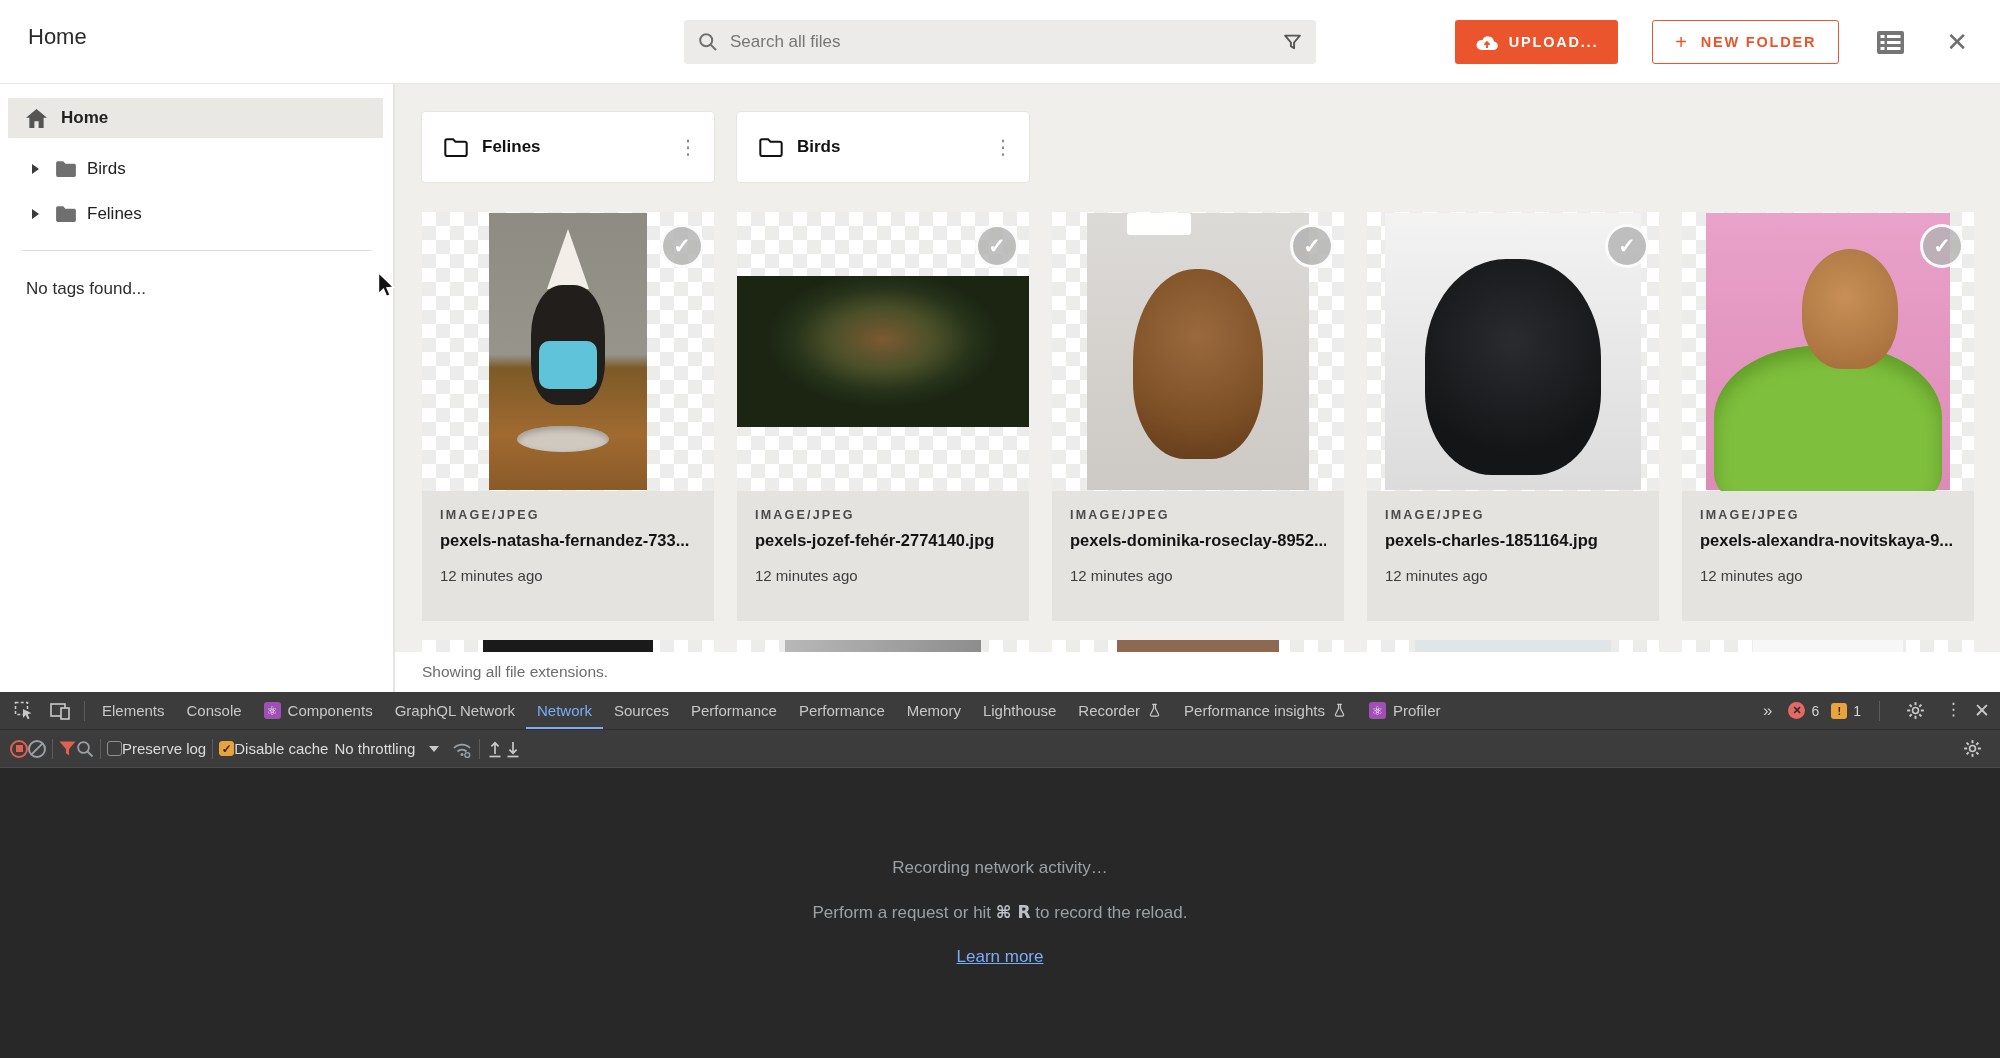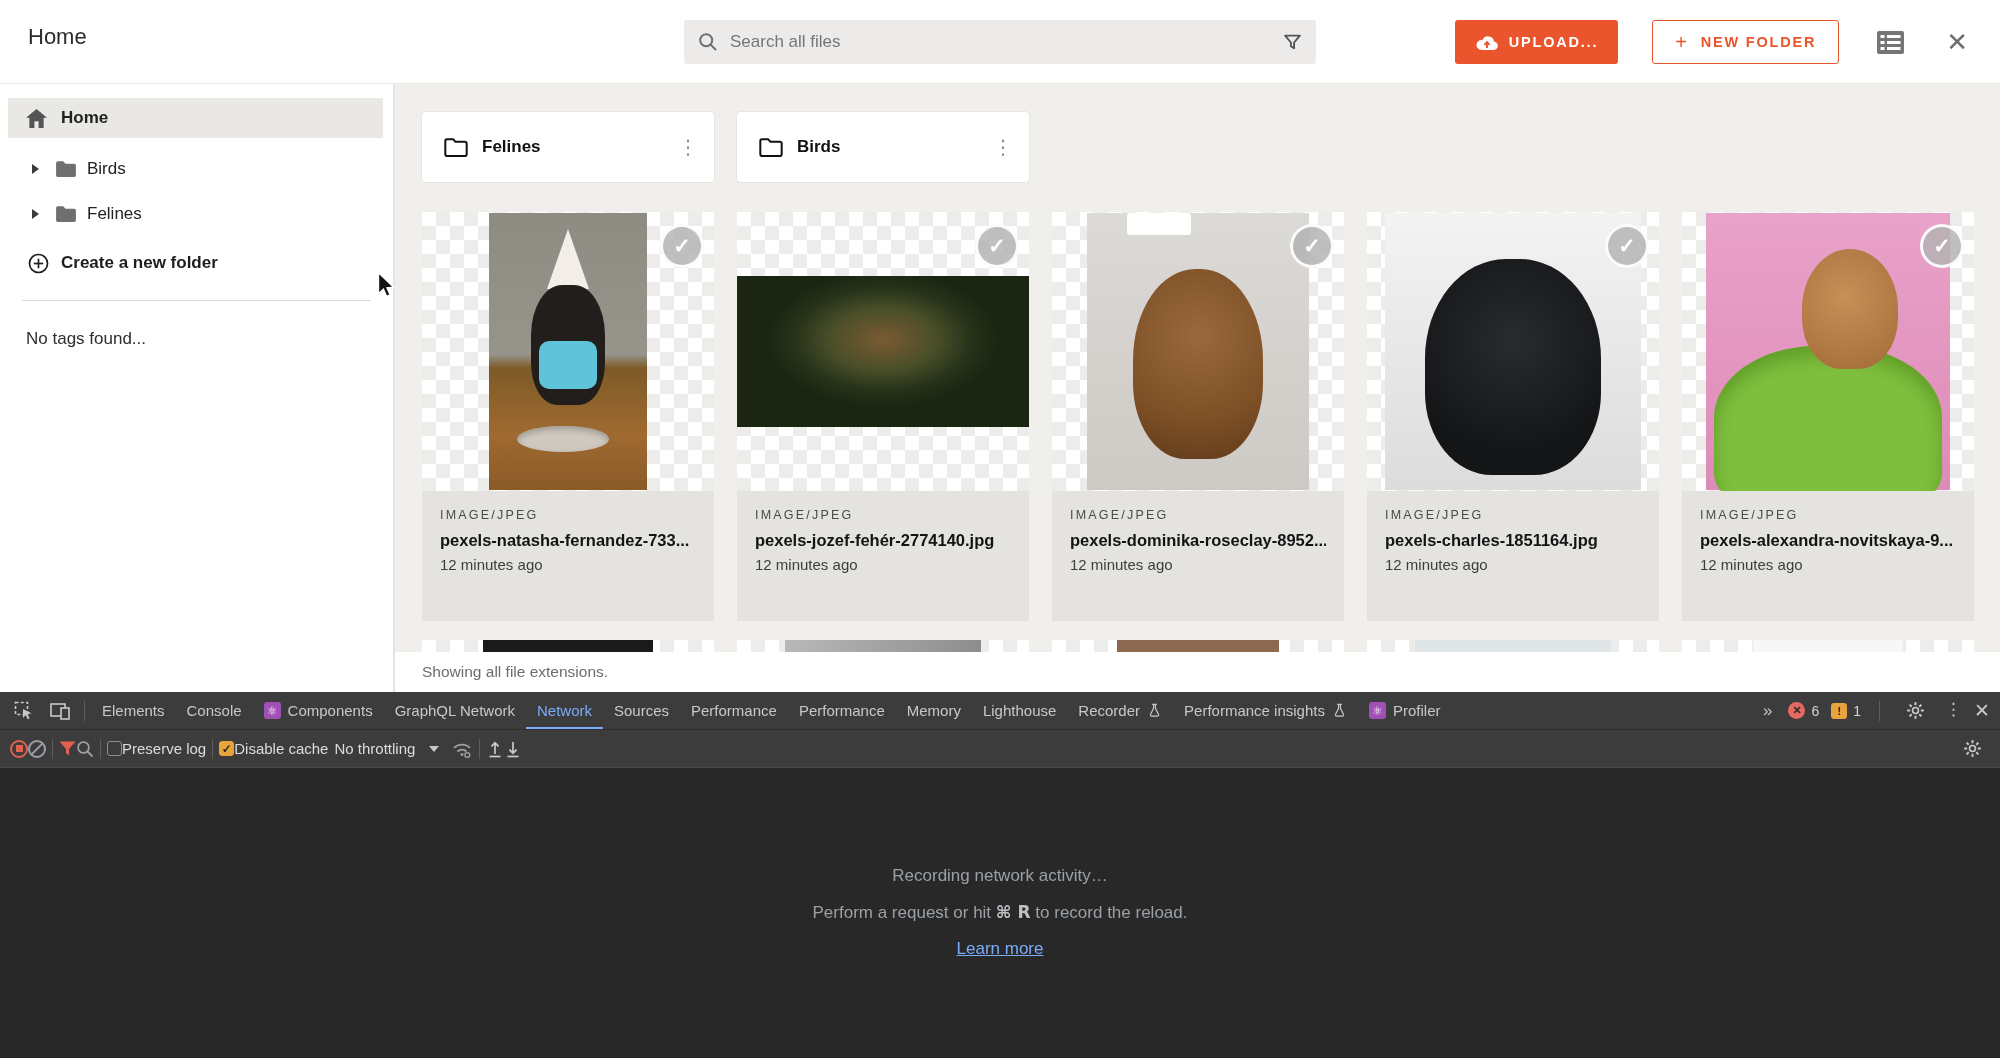--- a/index.html
+++ b/index.html
@@ -59,24 +59,24 @@
     background-image:
       linear-gradient(45deg,#ececea 25%,transparent 25%,transparent 75%,#ececea 75%),
       linear-gradient(45deg,#ececea 25%,transparent 25%,transparent 75%,#ececea 75%);
     background-size:28px 28px; background-position:0 0,14px 14px; }
   .thumb { position:relative; height:279px; overflow:hidden; }
   .photo { position:absolute; top:1px; bottom:1px; }
   .check-circle { position:absolute; top:12px; right:10px; width:44px; height:44px; border-radius:50%;
     background:rgba(178,178,178,0.82); border:3px solid rgba(255,255,255,0.95); color:#fff;
     font-size:21px; font-weight:700; display:flex; align-items:center; justify-content:center; cursor:pointer; }
   .meta { height:130px; background:#e5e3e0; padding:17px 18px 0 18px; }
-  .meta .mtype { font-size:12.5px; letter-spacing:2.2px; color:#4a4a4a; }
+  .meta .mtype { font-size:12.5px; letter-spacing:2.2px; color:#4a4a4a;font-weight:bold; }
   .meta .mname { font-size:16.5px; font-weight:700; color:#141414; margin-top:9px; white-space:nowrap;
     overflow:hidden; }
-  .meta .mtime { font-size:15px; color:#3d3d3d; margin-top:6px; }
+  .meta .mtime { font-size:15px; color:#3d3d3d; margin-top:17px; }
 
   
   .photo.p1 { left:calc(50% - 79px); width:158px;
     background:linear-gradient(180deg,#8e8b83 0%,#97948c 51%,#7d5a28 56%,#a06a30 80%,#8a5a28 100%); }
   .p1 .hat { position:absolute; left:58px; top:16px; width:42px; height:60px; background:#f3efe8;
     clip-path:polygon(50% 0,100% 100%,0 100%); }
   .p1 .dog { position:absolute; left:42px; top:72px; width:74px; height:120px; background:#221e1b;
     border-radius:42% 42% 35% 35%; }
   .p1 .vest { position:absolute; left:50px; top:128px; width:58px; height:48px; background:#5fc4da;
     border-radius:10px; }
@@ -151,21 +151,21 @@
   .cb { width:15px; height:15px; border:1.5px solid #8f8f8f; border-radius:3px; display:inline-flex;
     align-items:center; justify-content:center; cursor:pointer; }
   .cb.checked { background:#E8A33D; border-color:#E8A33D; color:#33271a; font-size:12px; font-weight:700; }
   .tool-label { cursor:default; }
   .throttle { display:flex; align-items:center; gap:14px; margin-left:6px; cursor:pointer; }
   .dd-arrow { width:0; height:0; border-top:6px solid #c8c8c8; border-left:5px solid transparent;
     border-right:5px solid transparent; }
   .dt-toolbar .spacer { flex:1; }
 
   .dt-panel { height:289px; display:flex; flex-direction:column; align-items:center; justify-content:center;
-    gap:16px; color:#9aa0a6; font-size:17px; }
+    gap:24px; color:#9aa0a6; font-size:17px; }
   .dt-panel .shortcut { font-weight:700; color:#bdc1c6; font-family:"DejaVu Sans",sans-serif; }
   .learn-more { color:#7CACF8; text-decoration:underline; cursor:pointer; }
 
   
   .cursor { position:absolute; left:377px; top:272px; pointer-events:none; z-index:50; }
 </style>
 </head>
 <body>
 
 <header class="app-header">
@@ -230,28 +230,20 @@
     </div>
 
     <div class="nav-folder">
       <span class="caret"></span>
       <svg width="22" height="18" viewBox="0 0 20 16">
         <path d="M1 2.5 a1.5 1.5 0 0 1 1.5-1.5 h5 l2 2.2 h8 a1.5 1.5 0 0 1 1.5 1.5 v9 a1.5 1.5 0 0 1 -1.5 1.5 h-15 a1.5 1.5 0 0 1 -1.5 -1.5 z" fill="#6f6f6f"></path>
       </svg>
       <span>Felines</span>
     </div>
 
-    <div class="create-folder">
-      <svg width="21" height="21" viewBox="0 0 20 20">
-        <circle cx="10" cy="10" r="8.6" fill="none" stroke="#1d1d1d" stroke-width="1.6"></circle>
-        <line x1="10" y1="5.5" x2="10" y2="14.5" stroke="#1d1d1d" stroke-width="1.6"></line>
-        <line x1="5.5" y1="10" x2="14.5" y2="10" stroke="#1d1d1d" stroke-width="1.6"></line>
-      </svg>
-      <span>Create a new folder</span>
-    </div>
 
     <hr class="side-divider">
     <div class="no-tags">No tags found...</div>
   </aside>
 
   <main class="main-area">
 
     <div class="folder-row">
       <div class="folder-card">
         <svg width="24" height="19" viewBox="0 0 20 16">

